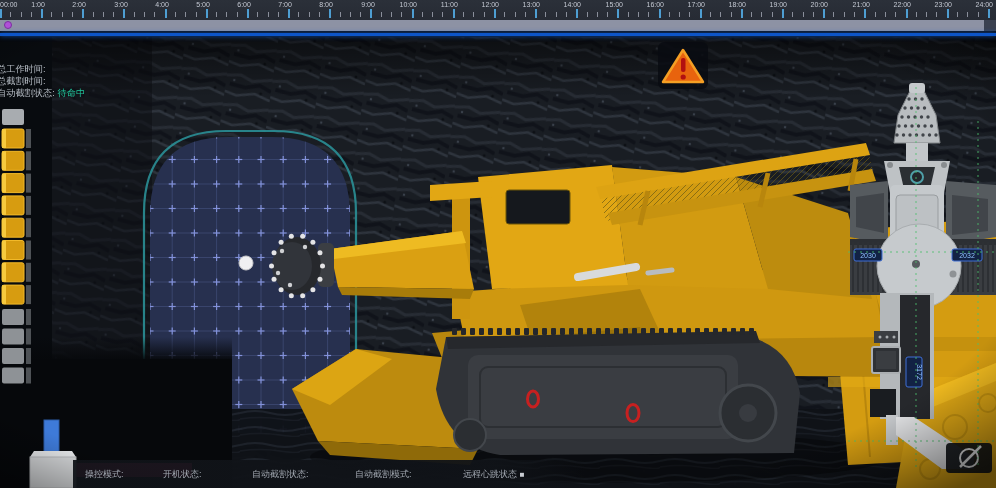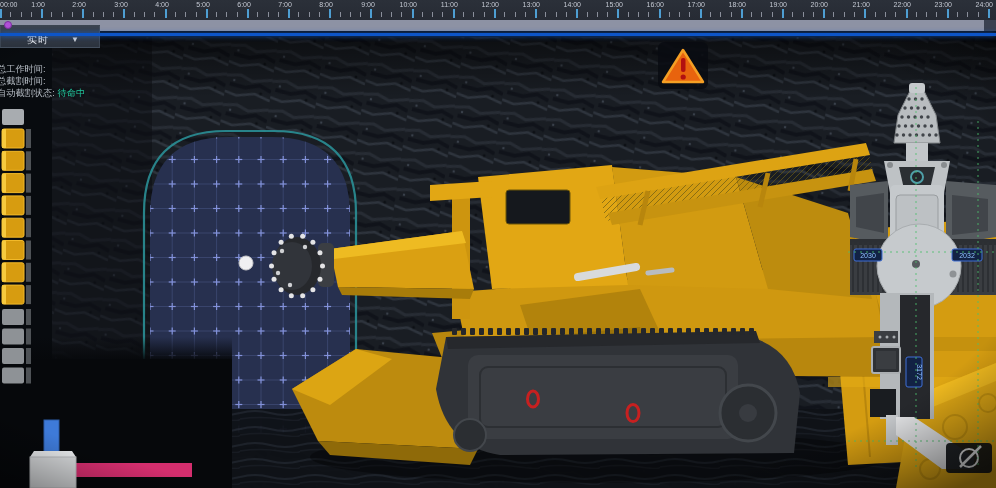--- a/index.html
+++ b/index.html
@@ -179,24 +179,20 @@
         <div class="tick hour" style="left: 946.68px;"></div>
         <div class="tick" style="left: 956.97px;"></div>
         <div class="tick" style="left: 967.26px;"></div>
         <div class="tick" style="left: 977.55px;"></div>
         <div class="tick hour" style="left: 987.84px;"></div>
       </div>
     <div class="playhead"></div>
   </div>
   <div class="accent-line"></div>
 
-  <div class="mode-select">
-    <span class="lbl">实时</span>
-    <span class="arrow">▼</span>
-  </div>
 
   <div class="viewport">
   <svg id="scene" width="996" height="451" viewBox="0 0 996 451">
     <defs>
       <pattern id="rock" width="46" height="30" patternUnits="userSpaceOnUse" patternTransform="rotate(8)">
         <rect width="46" height="30" fill="#191d23"></rect>
         <path d="M0 6 L14 4 L26 9 L46 5" stroke="#272c34" stroke-width="3" fill="none"></path>
         <path d="M4 14 L20 16 L34 12 L46 17" stroke="#10131a" stroke-width="4" fill="none"></path>
         <path d="M0 22 L12 25 L30 21 L46 26" stroke="#2e343d" stroke-width="2.5" fill="none"></path>
         <circle cx="8" cy="10" r="1.2" fill="#3a414b"></circle>
@@ -1089,14 +1085,31 @@
   </div>
 
   <div class="warn-badge">
     <svg width="50" height="47" viewBox="0 0 50 47">
       <polygon points="25,8 45,40 5,40" fill="#e8630e" stroke="#f59f24" stroke-width="2.5" stroke-linejoin="round"></polygon>
       <rect x="23" y="16" width="4.5" height="14" rx="2" fill="#b21010"></rect>
       <circle cx="25.2" cy="35" r="2.6" fill="#b21010"></circle>
     </svg>
   </div>
 
+  <div class="bottom-bar">
+    <div class="status-item" style="left:12px">
+      <span>操控模式:</span><span class="sq"></span>
+    </div>
+    <div class="status-item" style="left:90px">
+      <span>开机状态:</span><span class="sq"></span>
+    </div>
+    <div class="status-item" style="left:179px">
+      <span>自动截割状态:</span><span class="sq"></span>
+    </div>
+    <div class="status-item" style="left:282px">
+      <span>自动截割模式:</span><span class="sq"></span>
+    </div>
+    <div class="status-item" style="left:390px">
+      <span>远程心跳状态</span><span class="sq">■</span>
+    </div>
+  </div>
 
 </div>
 
 </body></html>

